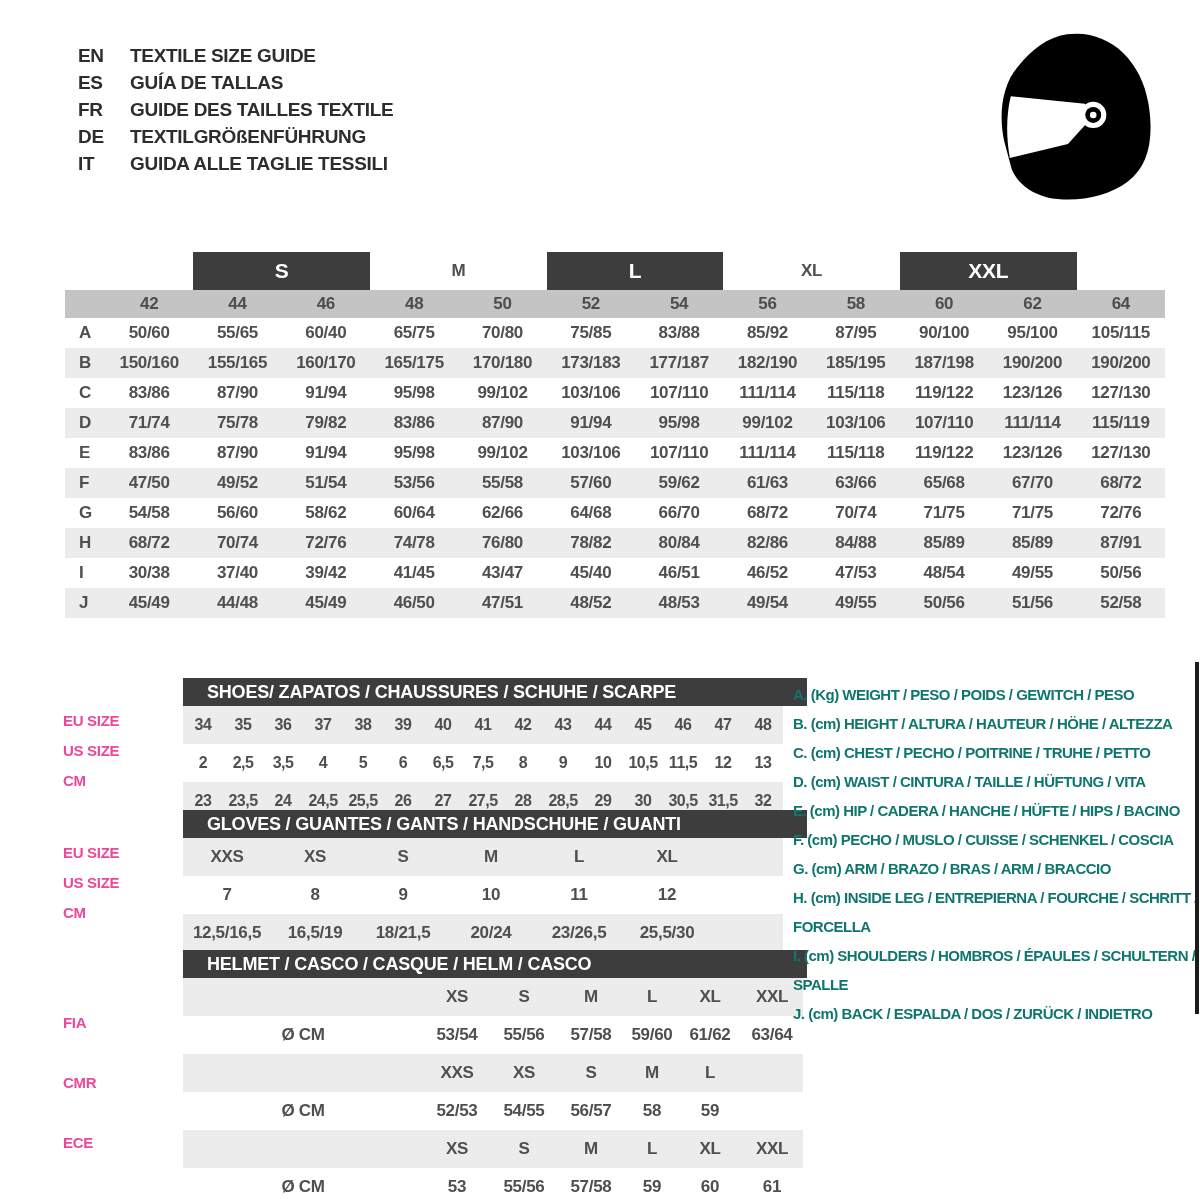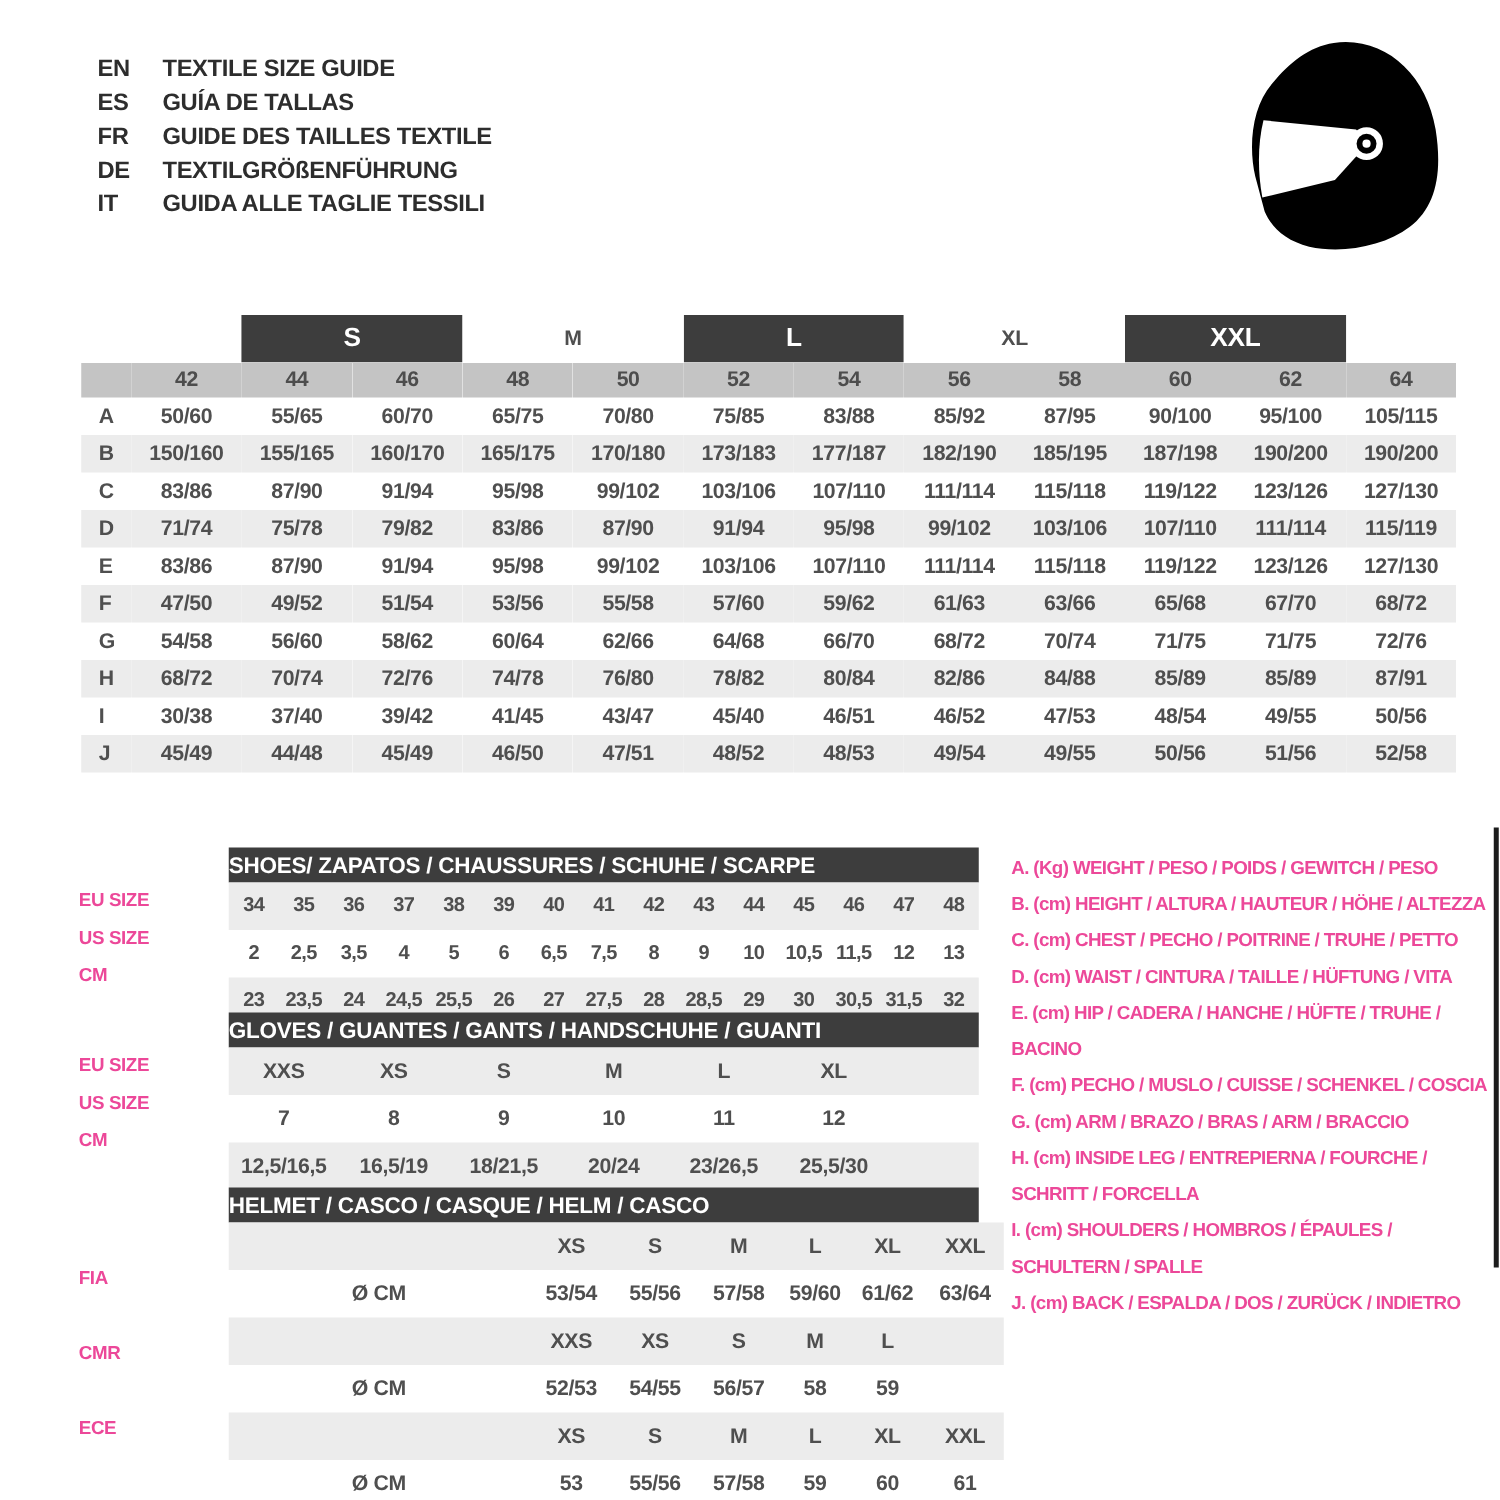--- a/index.html
+++ b/index.html
@@ -24,38 +24,38 @@
   tr.r td{height:30px;}
   tr.r.g td{background:#ececec;}
   td.rl{text-align:left !important;padding-left:14px !important;color:#333;}
 
   
   .sect{position:absolute;left:63px;display:flex;}
   .sect-labels{width:120px;flex:none;}
   .lsp{height:28px;}
   .slabel{height:30px;line-height:30px;font-size:15px;color:#ec4899;}
   .sect-body{flex:none;}
-  .sect-header{height:28px;line-height:28px;background:#3d3d3d;color:#fff;font-size:18px;padding-left:0;letter-spacing:-0.2px;}
+  .sect-header{height:28px;line-height:28px;background:#3d3d3d;color:#fff;font-size:18px;padding-left:24px;letter-spacing:-0.2px;}
   .srow{height:38px;display:flex;align-items:center;}
   .srow.g{background:#ececec;}
   .scell{text-align:center;font-size:17px;color:#4f4f4f;white-space:nowrap;}
   .shoes .sect-header,.shoes .srow{width:600px;}
   .shoes .scell{width:40px;font-size:16px;letter-spacing:-0.5px;}
   .gloves .sect-header,.gloves .srow{width:600px;}
   .gloves .scell{width:88px;}
   .helmet .sect-header{width:600px;}
   .helmet .srow{width:620px;}
   .hc1{width:240px;} .hc2{width:68px;} .hc3{width:66px;} .hc4{width:68px;}
   .hc5{width:54px;} .hc6{width:62px;} .hc7{width:62px;}
   .hl-sp1{height:58px;}
   .hl-sp{height:30px;}
 
   
   .legend{position:absolute;left:793px;top:680px;width:405px;}
-  .legend-item{font-size:15px;line-height:29px;color:#ec4899;letter-spacing:-0.5px;margin-left:16px;}
+  .legend-item{font-size:15px;line-height:29px;color:#0f766e;letter-spacing:-0.5px;}
 
   
   .edge-right{position:absolute;left:1195px;top:662px;width:4px;height:352px;background:#1c1c1c;}
 </style>
 </head>
 <body>
 
 <div class="page">
 
   <div class="languages">
@@ -134,21 +134,21 @@
       <td>56</td>
       <td>58</td>
       <td>60</td>
       <td>62</td>
       <td>64</td>
     </tr>
     <tr class="r">
       <td class="rl">A</td>
       <td>50/60</td>
       <td>55/65</td>
-      <td>60/70</td>
+      <td>60/40</td>
       <td>65/75</td>
       <td>70/80</td>
       <td>75/85</td>
       <td>83/88</td>
       <td>85/92</td>
       <td>87/95</td>
       <td>90/100</td>
       <td>95/100</td>
       <td>105/115</td>
     </tr>
@@ -455,21 +455,21 @@
           <div class="scell hc7">61</div>
       </div>
     </div>
   </div>
 
   <div class="legend">
     <div class="legend-item">A. (Kg) WEIGHT / PESO / POIDS / GEWITCH / PESO</div>
     <div class="legend-item">B. (cm) HEIGHT / ALTURA / HAUTEUR / HÖHE / ALTEZZA</div>
     <div class="legend-item">C. (cm) CHEST / PECHO / POITRINE / TRUHE / PETTO</div>
     <div class="legend-item">D. (cm) WAIST / CINTURA / TAILLE / HÜFTUNG / VITA</div>
-    <div class="legend-item">E. (cm) HIP / CADERA / HANCHE / HÜFTE / TRUHE / BACINO</div>
+    <div class="legend-item">E. (cm) HIP / CADERA / HANCHE / HÜFTE / HIPS / BACINO</div>
     <div class="legend-item">F. (cm) PECHO / MUSLO / CUISSE / SCHENKEL / COSCIA</div>
     <div class="legend-item">G. (cm) ARM / BRAZO / BRAS / ARM / BRACCIO</div>
     <div class="legend-item">H. (cm) INSIDE LEG / ENTREPIERNA / FOURCHE / SCHRITT / FORCELLA</div>
     <div class="legend-item">I. (cm) SHOULDERS / HOMBROS / ÉPAULES / SCHULTERN / SPALLE</div>
     <div class="legend-item">J. (cm) BACK / ESPALDA / DOS / ZURÜCK / INDIETRO</div>
   </div>
 
   <div class="edge-right"></div>
 
 </div>

